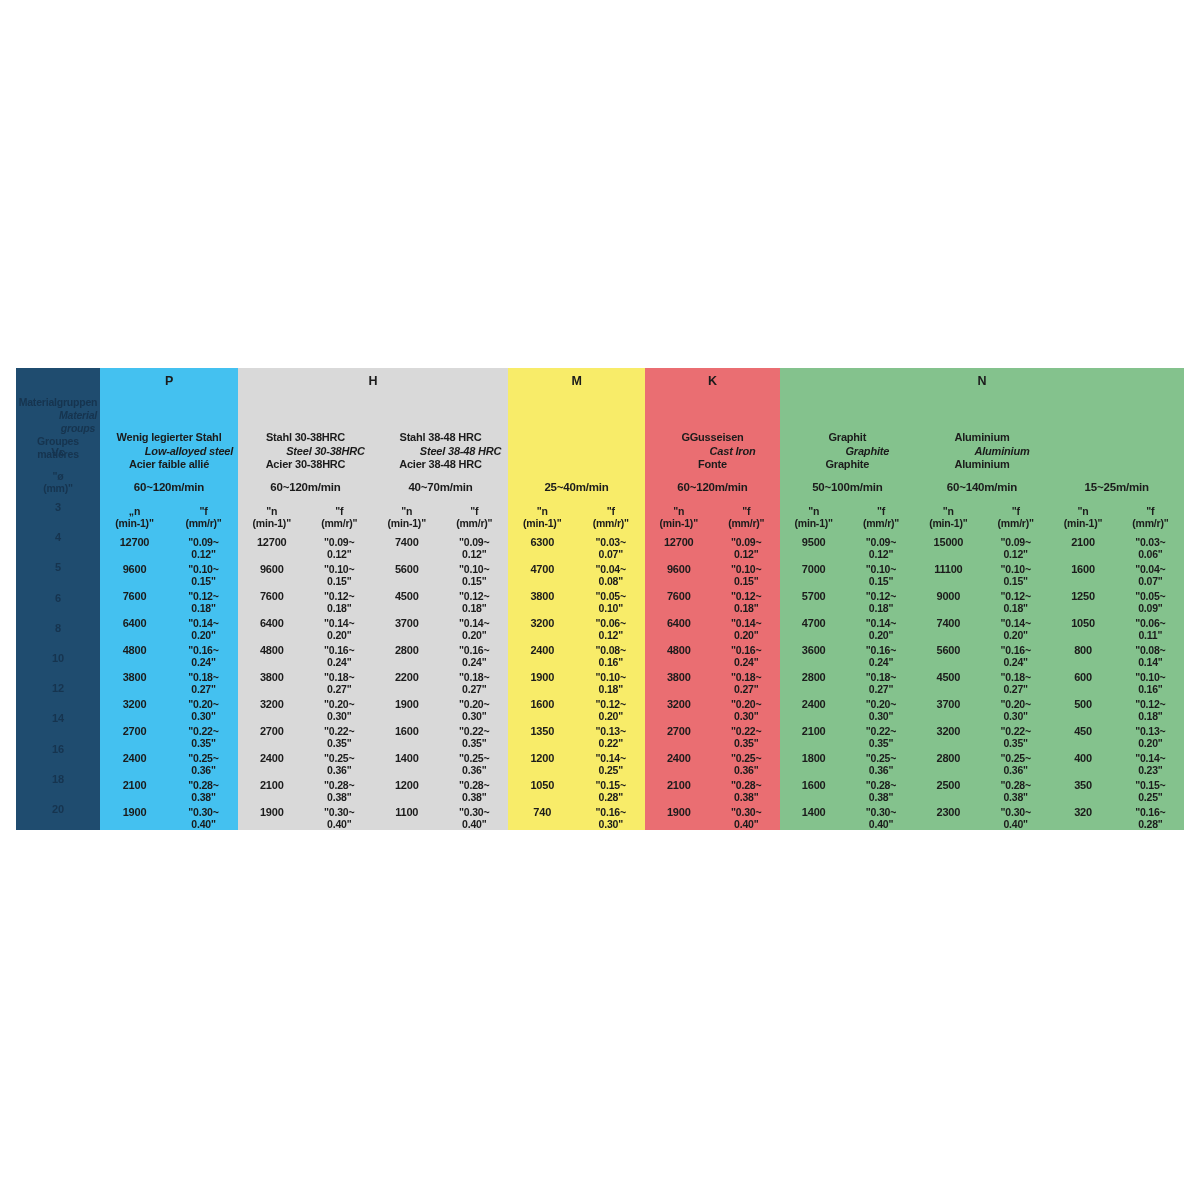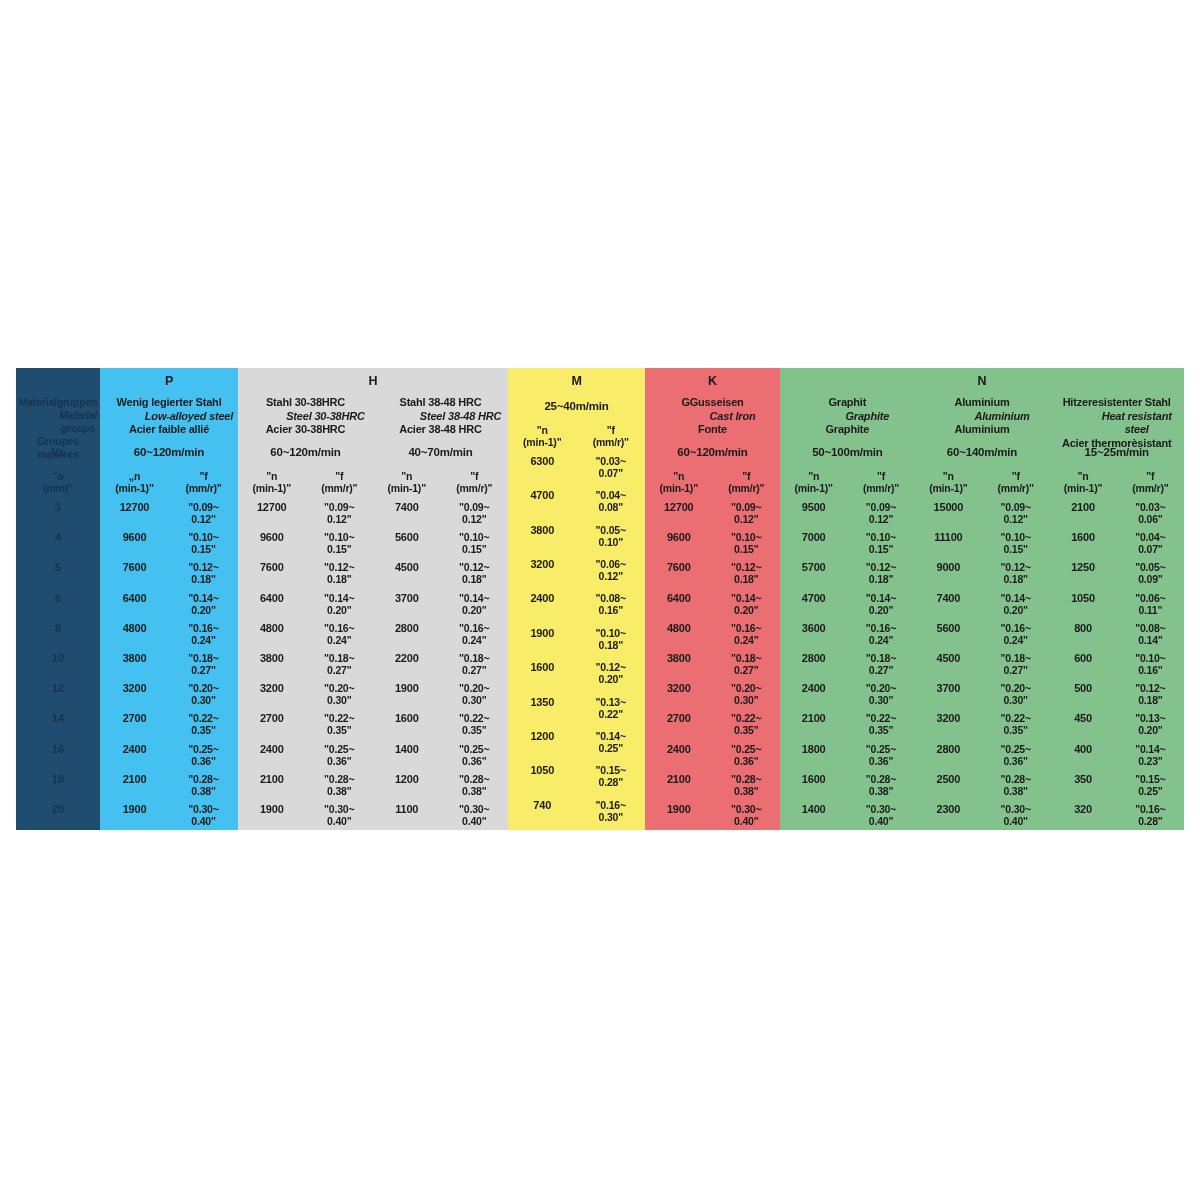--- a/index.html
+++ b/index.html
@@ -18,21 +18,21 @@
   }
   .leftcol .names{font-size:10.5px;line-height:13px;}
   
   .section{display:flex;flex-direction:column;}
   .sec-P{flex:0 0 138px}
   .sec-H{flex:0 0 270px}
   .sec-M{flex:0 0 137px}
   .sec-K{flex:0 0 135px}
   .sec-N{flex:0 0 404px}
   .letter{height:26px;display:flex;align-items:center;justify-content:center;font-size:12.5px;}
-  .cols{display:flex;flex:1;}
+  .cols{display:flex;flex:1;align-items:flex-end;}
   .mcol{flex:1;display:flex;flex-direction:column;min-width:0;}
   .names{height:44px;text-align:center;font-size:11px;line-height:13.5px;padding-top:2px;}
   .it{font-style:italic;padding-left:40px;}
   .vc{height:24px;display:flex;align-items:center;justify-content:center;font-size:11.5px;}
   .nf{height:34px;display:flex;}
   .hcell{flex:1;text-align:center;font-size:10.5px;line-height:12px;padding-top:6px;}
   .rows{flex:1;display:flex;flex-direction:column;}
   .drow{flex:1;display:flex;}
   .ncell{flex:1;text-align:center;font-size:11px;padding-top:3px;}
   .fcell{flex:1;text-align:center;font-size:10.5px;line-height:12px;padding-top:3px;}
@@ -762,25 +762,20 @@
               <div class="drow">
                 <div class="ncell">2300</div>
                 <div class="fcell">
                   <div>"0.30~</div>
                   <div>0.40"</div>
                 </div>
               </div>
             </div>
           </div>
           <div class="mcol">
-            <div class="names">
-              <div>Hitzeresistenter Stahl</div>
-              <div class="it">Heat resistant steel</div>
-              <div>Acier thermorèsistant</div>
-            </div>
             <div class="vc">15~25m/min</div>
             <div class="nf">
               <div class="hcell">
                 <div>"n</div>
                 <div>(min-1)"</div>
               </div>
               <div class="hcell">
                 <div>"f</div>
                 <div>(mm/r)"</div>
               </div>

